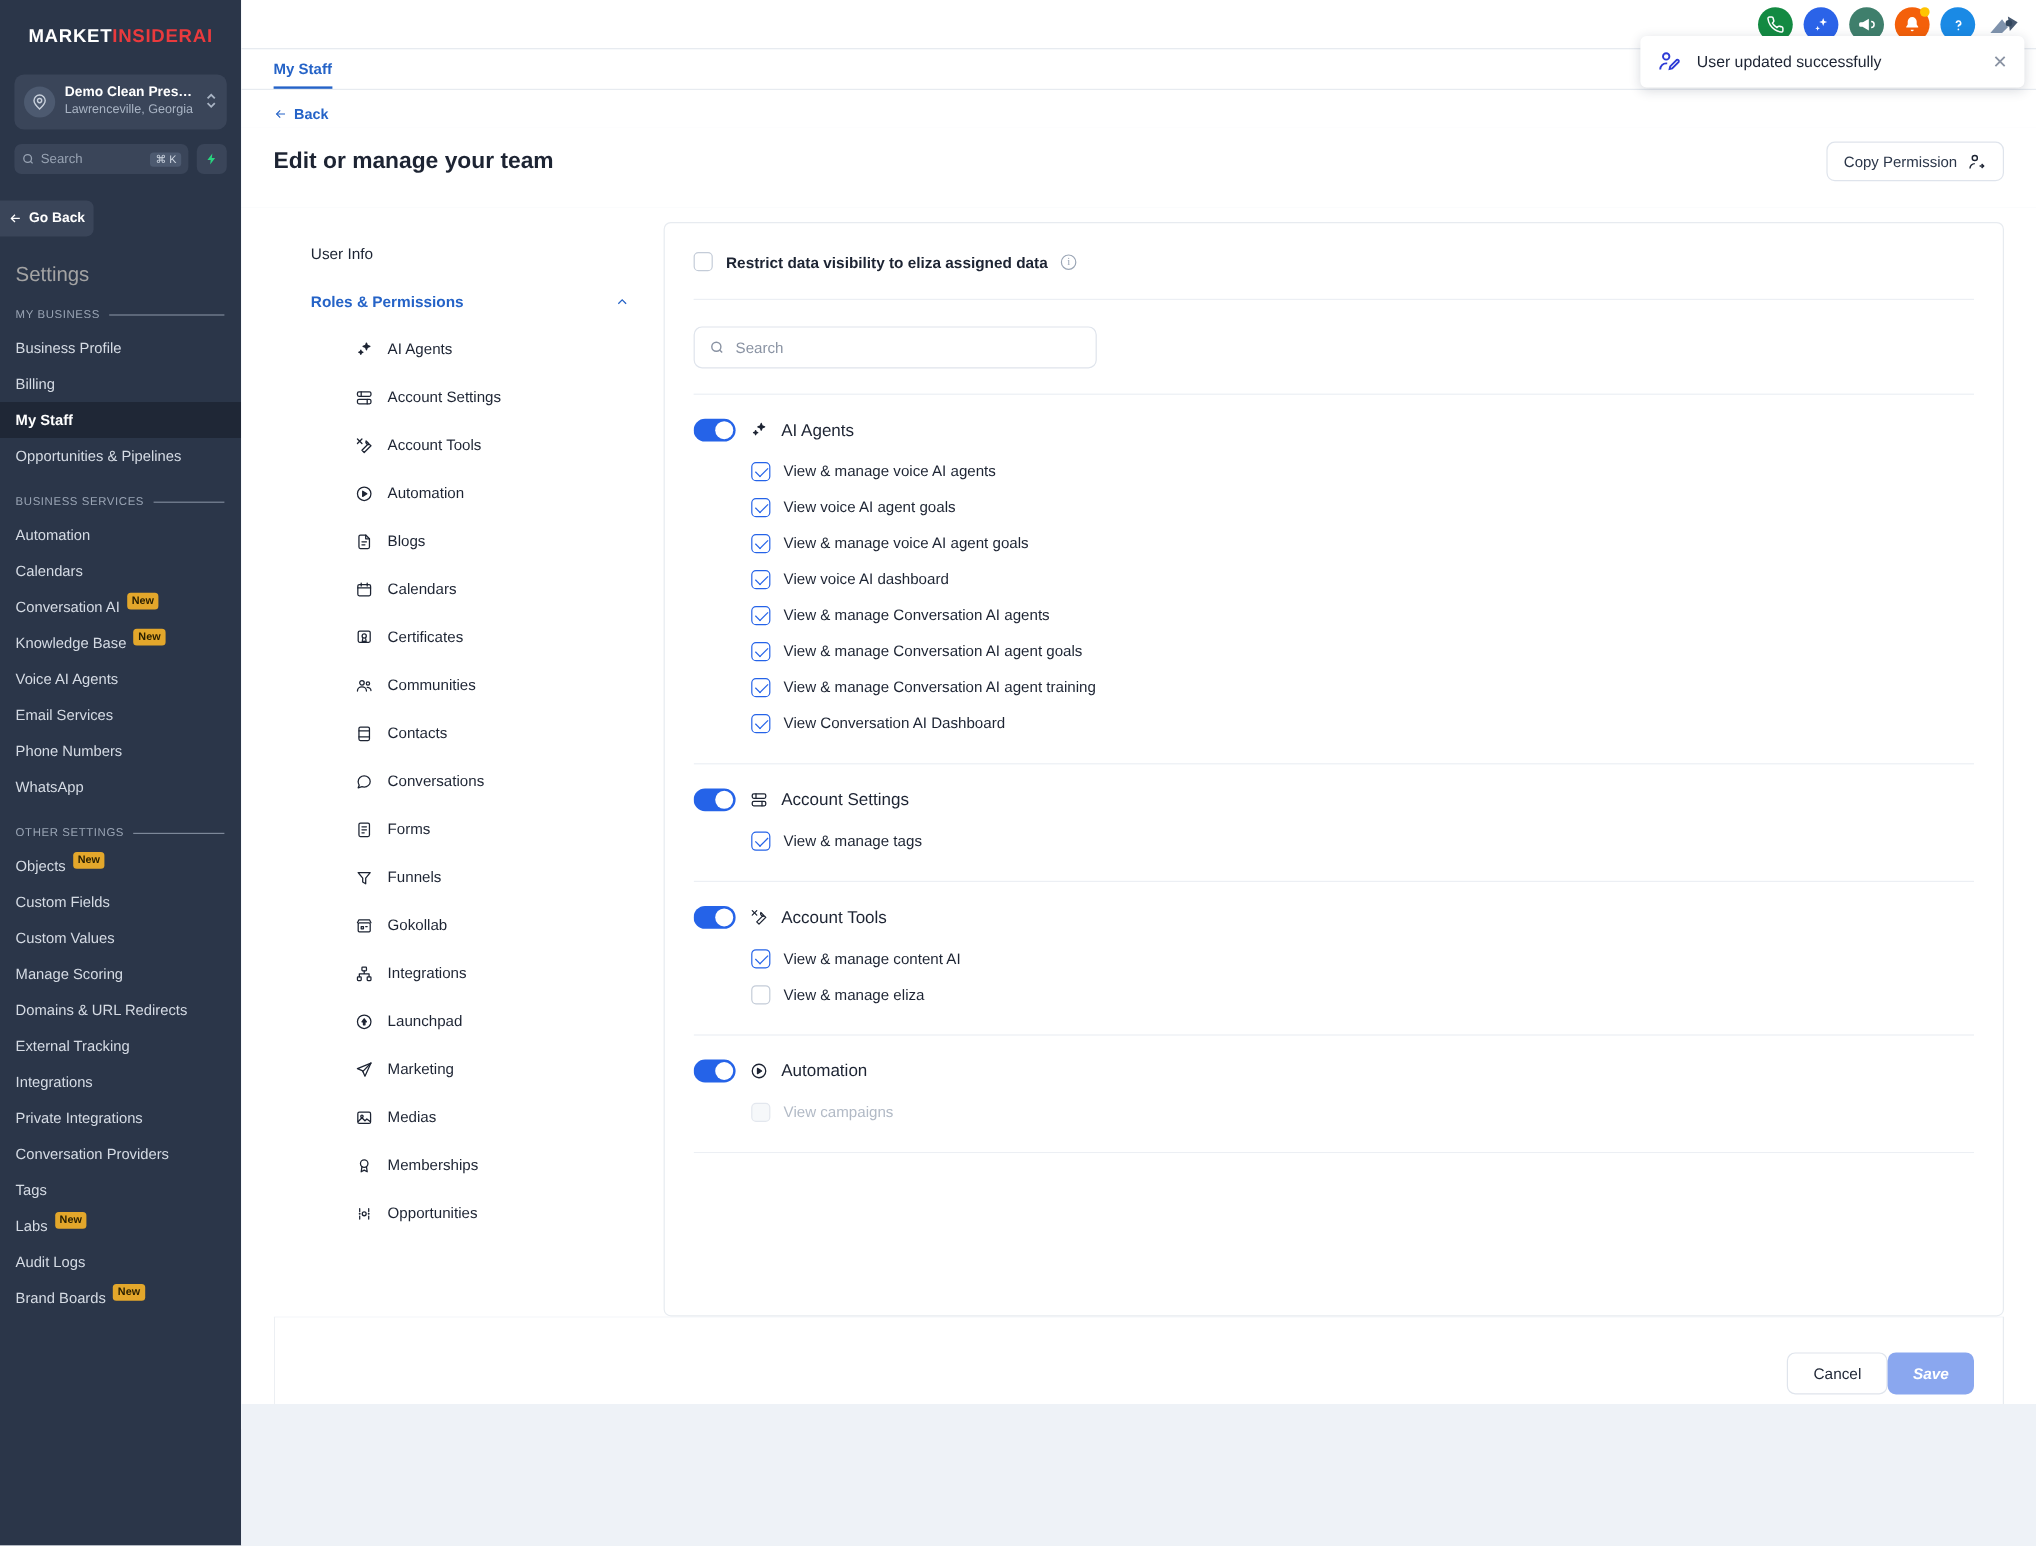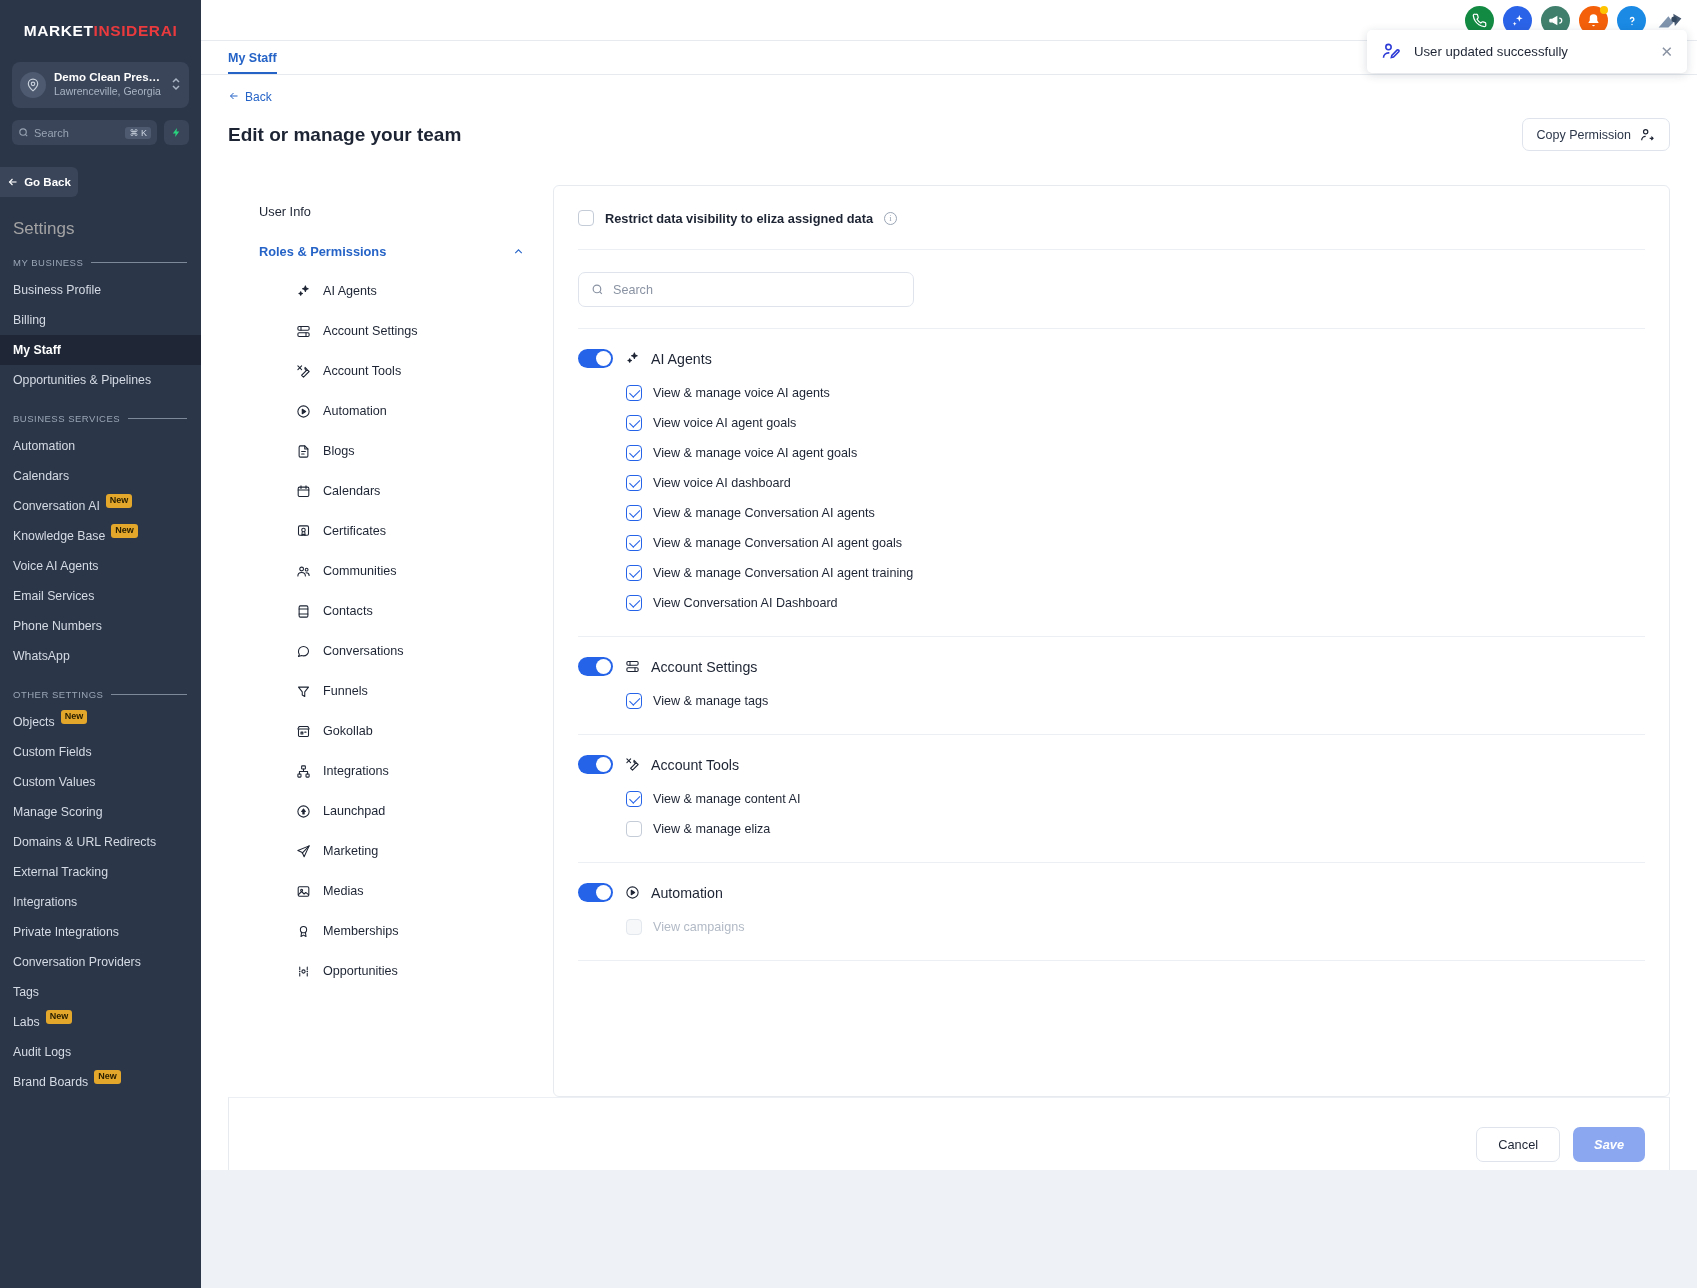--- a/index.html
+++ b/index.html
@@ -133,21 +133,21 @@
     border-bottom: 1px solid #e7ebf0;
     padding-left: 27px;
     display: flex; align-items: flex-end;
   }
   .tab {
     font-size: 12.5px; font-weight: 700; color: #2563c7;
     padding-bottom: 7px; border-bottom: 2.5px solid #2563c7;
   }
 
   .crumbbar { background: #ffffff; padding: 13px 0 0 27px; }
-  .backlink { font-size: 12px; color: #2563c7; display: inline-flex; align-items: flex-start; gap: 5px; }
+  .backlink { font-size: 12px; color: #2563c7; display: inline-flex; align-items: center; gap: 5px; font-weight: bold; }
 
   .titlerow {
     background: #ffffff; padding: 12px 27px 22px 27px;
     display: flex; align-items: center; justify-content: space-between;
   }
   .page-title { font-size: 19px; font-weight: 700; color: #1d2433; }
   .copyperm {
     border: 1px solid #dfe4ec; background: #fff; border-radius: 7px;
     height: 33px; padding: 0 14px;
     display: flex; align-items: center; gap: 8px;
@@ -254,21 +254,21 @@
   .perm.dis .ptxt { color: #b2bac6; }
   .sec-hd + .perm { margin-top: 10px; }
 
   .footer {
     position: absolute; left: 27px; right: 27px; bottom: 0;
     height: 94px;
     border: 1px solid #e7ebf0; border-top: 1px solid #eceff4;
     border-radius: 0 0 6px 6px;
     background: #ffffff;
     display: flex; align-items: center; justify-content: flex-end;
-    gap: 13px; padding-right: 24px;
+    padding-right: 24px;
     margin-bottom: 0;
   }
   .btn {
     height: 35px; border-radius: 7px; padding: 0 21px;
     display: flex; align-items: center; justify-content: center;
     font-size: 12.8px;
   }
   .btn.cancel { border: 1px solid #dfe4ec; background: #fff; color: #1d2433; }
   .btn.save { background: #8aa7ef; color: #ffffff; font-weight: 700; font-style: italic; }
 
@@ -608,20 +608,29 @@
               </span>
               <span>Contacts</span>
             </div>
             <div class="mc-sub">
               <span class="ic">
                 <svg width="15" height="15" viewBox="0 0 24 24" fill="none" stroke="#1d2433" stroke-width="1.7" stroke-linecap="round" stroke-linejoin="round">
                   <path d="M20 11.5c0 4.1-3.6 7.5-8 7.5a9 9 0 0 1-3-.5L4 20l1.3-3.5A7.3 7.3 0 0 1 4 11.5C4 7.4 7.6 4 12 4s8 3.4 8 7.5z"></path>
                 </svg>
               </span>
               <span>Conversations</span>
+            </div>
+            <div class="mc-sub">
+              <span class="ic">
+                <svg width="15" height="15" viewBox="0 0 24 24" fill="none" stroke="#1d2433" stroke-width="1.7" stroke-linecap="round" stroke-linejoin="round">
+                  <rect x="5" y="3" width="14" height="18" rx="2"></rect>
+                  <path d="M9 8h6M9 12h6M9 16h3"></path>
+                </svg>
+              </span>
+              <span>Forms</span>
             </div>
             <div class="mc-sub">
               <span class="ic">
                 <svg width="15" height="15" viewBox="0 0 24 24" fill="none" stroke="#1d2433" stroke-width="1.7" stroke-linecap="round" stroke-linejoin="round">
                   <path d="M4 5h16l-6 7.5V20l-4-2.5v-5z"></path>
                 </svg>
               </span>
               <span>Funnels</span>
             </div>
             <div class="mc-sub">

